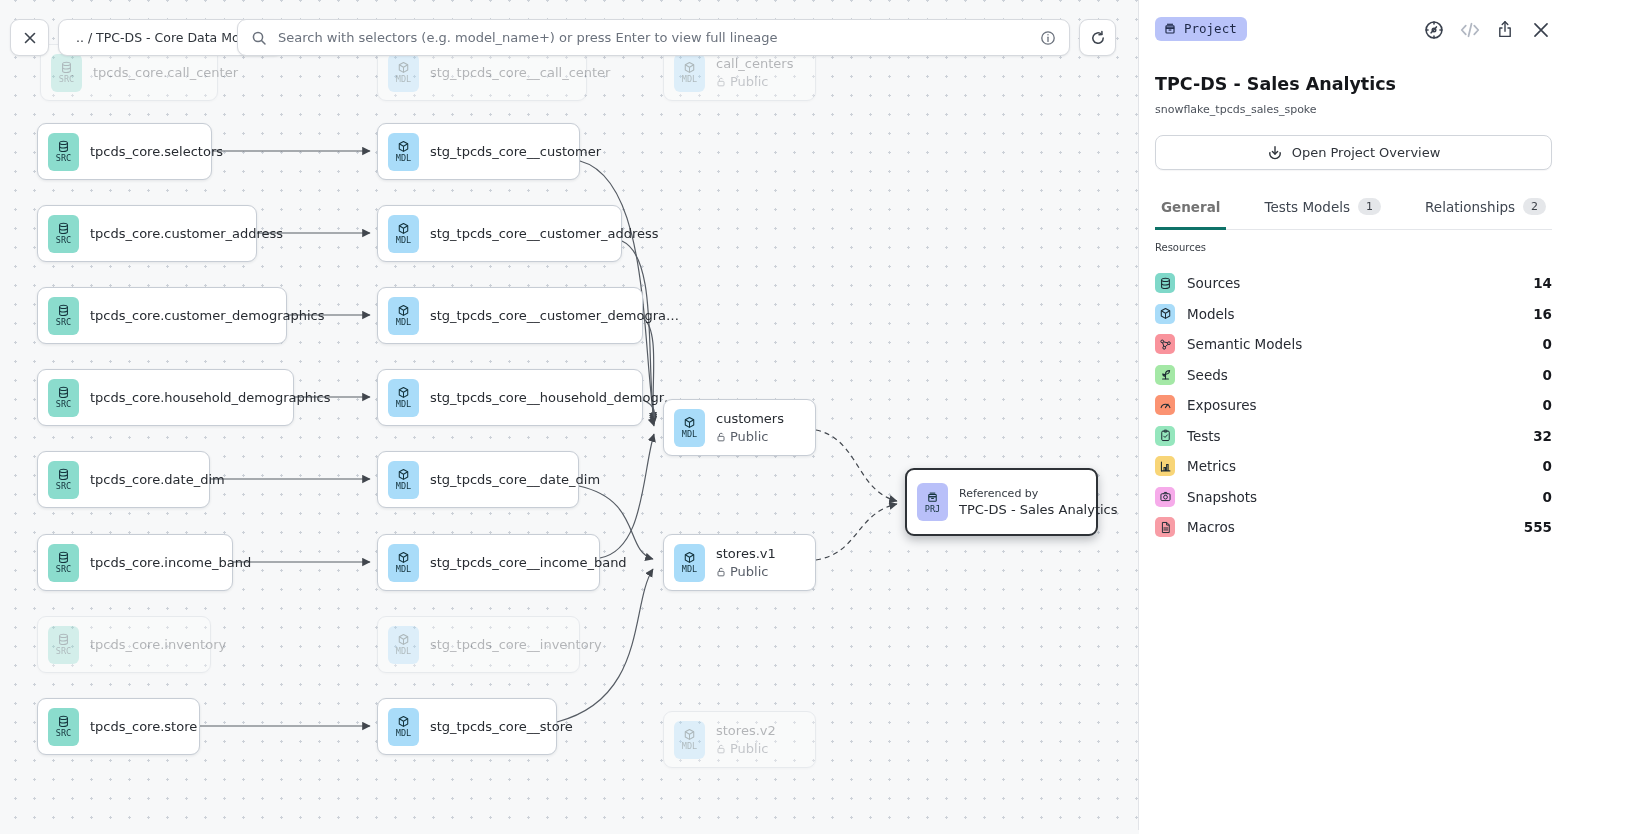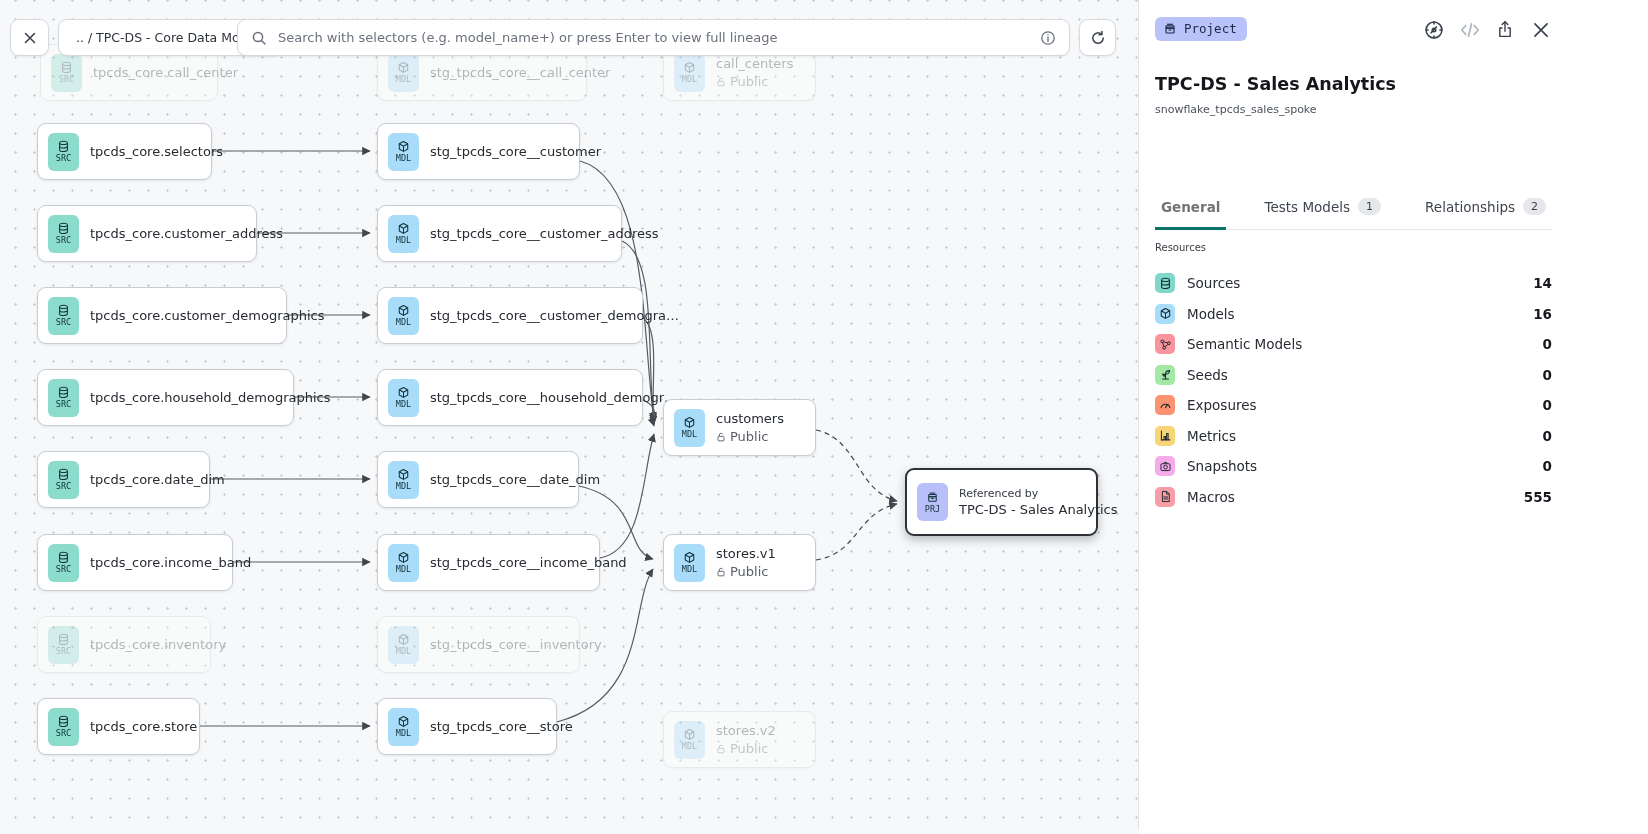--- a/index.html
+++ b/index.html
@@ -544,20 +544,28 @@
         <path d="M7.2 4.4 L10 1.7 L12.8 4.4"></path>
       </svg>
     <svg class="pi big" viewBox="0 0 20 20" fill="none" stroke="currentColor" stroke-width="1.5" stroke-linecap="round">
         <path d="M4.5 4.5 L15.5 15.5 M15.5 4.5 L4.5 15.5"></path>
       </svg>
   </div>
 
   <div class="panel-title">TPC-DS - Sales Analytics</div>
   <div class="panel-sub">snowflake_tpcds_sales_spoke</div>
 
+  <div class="overview-btn">
+    <svg viewBox="0 0 16 16" fill="none" stroke="currentColor" stroke-width="1.4" stroke-linecap="round" stroke-linejoin="round">
+        <path d="M8 1.8 V9"></path>
+        <path d="M5.4 6.5 L8 9.1 L10.6 6.5"></path>
+        <path d="M2.9 7.6 a5.2 5 0 1 0 10.2 0"></path>
+      </svg>
+    <span>Open Project Overview</span>
+  </div>
 
   <div class="tabs" id="tabs">
       <div class="tab active">
         <span>General</span>
       </div>
       <div class="tab">
         <span>Tests Models</span>
         <span class="tab-badge">1</span>
       </div>
       <div class="tab">
@@ -619,20 +627,31 @@
           <svg viewBox="0 0 16 16" fill="none" stroke="currentColor" stroke-width="1.3" stroke-linecap="round">
             <path d="M2.6 10.6 a5.6 5.6 0 0 1 10.8 0"></path>
             <path d="M8 10.4 L11.2 6.4"></path>
             <circle cx="8" cy="10.6" r="0.8" fill="currentColor" stroke="none"></circle>
           </svg>
         </div>
         <div class="res-label">Exposures</div>
         <div class="res-count">0</div>
       </div>
       <div class="res-row">
+        <div class="res-icon" style="background: rgb(149, 230, 189);">
+          <svg viewBox="0 0 16 16" fill="none" stroke="currentColor" stroke-width="1.2" stroke-linejoin="round">
+            <rect x="3.4" y="2.6" width="9.2" height="11.6" rx="1.4"></rect>
+            <rect x="6.2" y="1.4" width="3.6" height="2.4" rx="0.8"></rect>
+            <path d="M5.8 8.8 L7.4 10.4 L10.4 7.2" stroke-linecap="round"></path>
+          </svg>
+        </div>
+        <div class="res-label">Tests</div>
+        <div class="res-count">32</div>
+      </div>
+      <div class="res-row">
         <div class="res-icon" style="background: rgb(248, 213, 119);">
           <svg viewBox="0 0 16 16" fill="none" stroke="currentColor" stroke-width="1.3" stroke-linecap="round">
             <path d="M3 2.6 V13.4"></path>
             <path d="M3 13.4 H13.4"></path>
             <path d="M6.2 13 V9.2 H8 V13"></path>
             <path d="M9.4 13 V5.6 H11.2 V13"></path>
           </svg>
         </div>
         <div class="res-label">Metrics</div>
         <div class="res-count">0</div>

